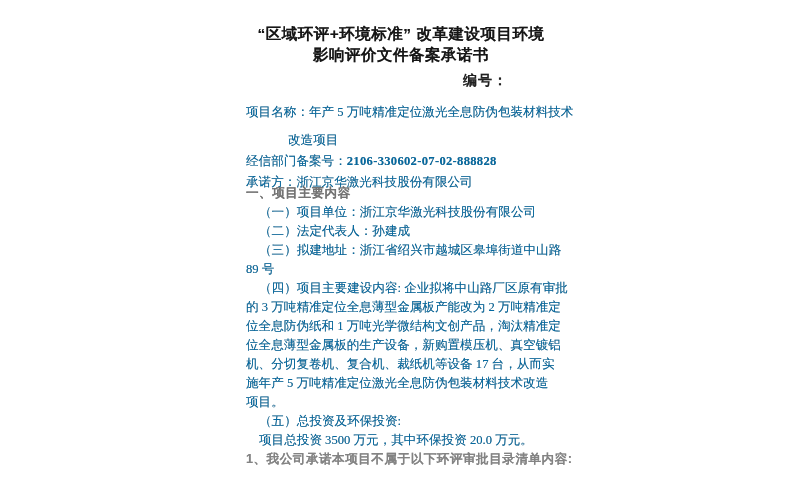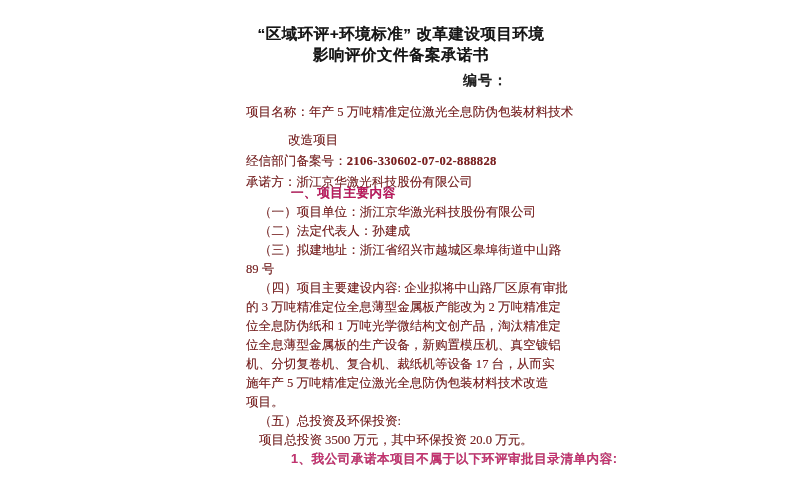--- a/index.html
+++ b/index.html
@@ -55,32 +55,31 @@
   .body-block {
     position: absolute;
     top: 184px;
     left: 246px;
     width: 330px;
     font-size: 12.6px;
     line-height: 19px;
   }
   .line {
     white-space: nowrap;
-    color: #7f1d1d;
+    color: #0369a1;
     text-shadow: 0 0 0.5px rgba(0,0,0,0.38);
   }
   .ind { padding-left: 13px; }       
   .hang { padding-left: 42px; margin-top: 7px; }      
   .head {
     font-family: "Liberation Sans", "DejaVu Sans", sans-serif;
     font-weight: 700;
-    color: #be185d;
+    color: #737373;
     letter-spacing: 0.5px;
     text-shadow: 0 0 0.6px rgba(0,0,0,0.4);
-    margin-left: 45px;
   }
   .bold-val { font-weight: 700; letter-spacing: 0.3px; }
   .fade { opacity: 0.88; }
 </style>
 </head>
 <body>
 
 <div class="page">
 
   <div class="title-block">

